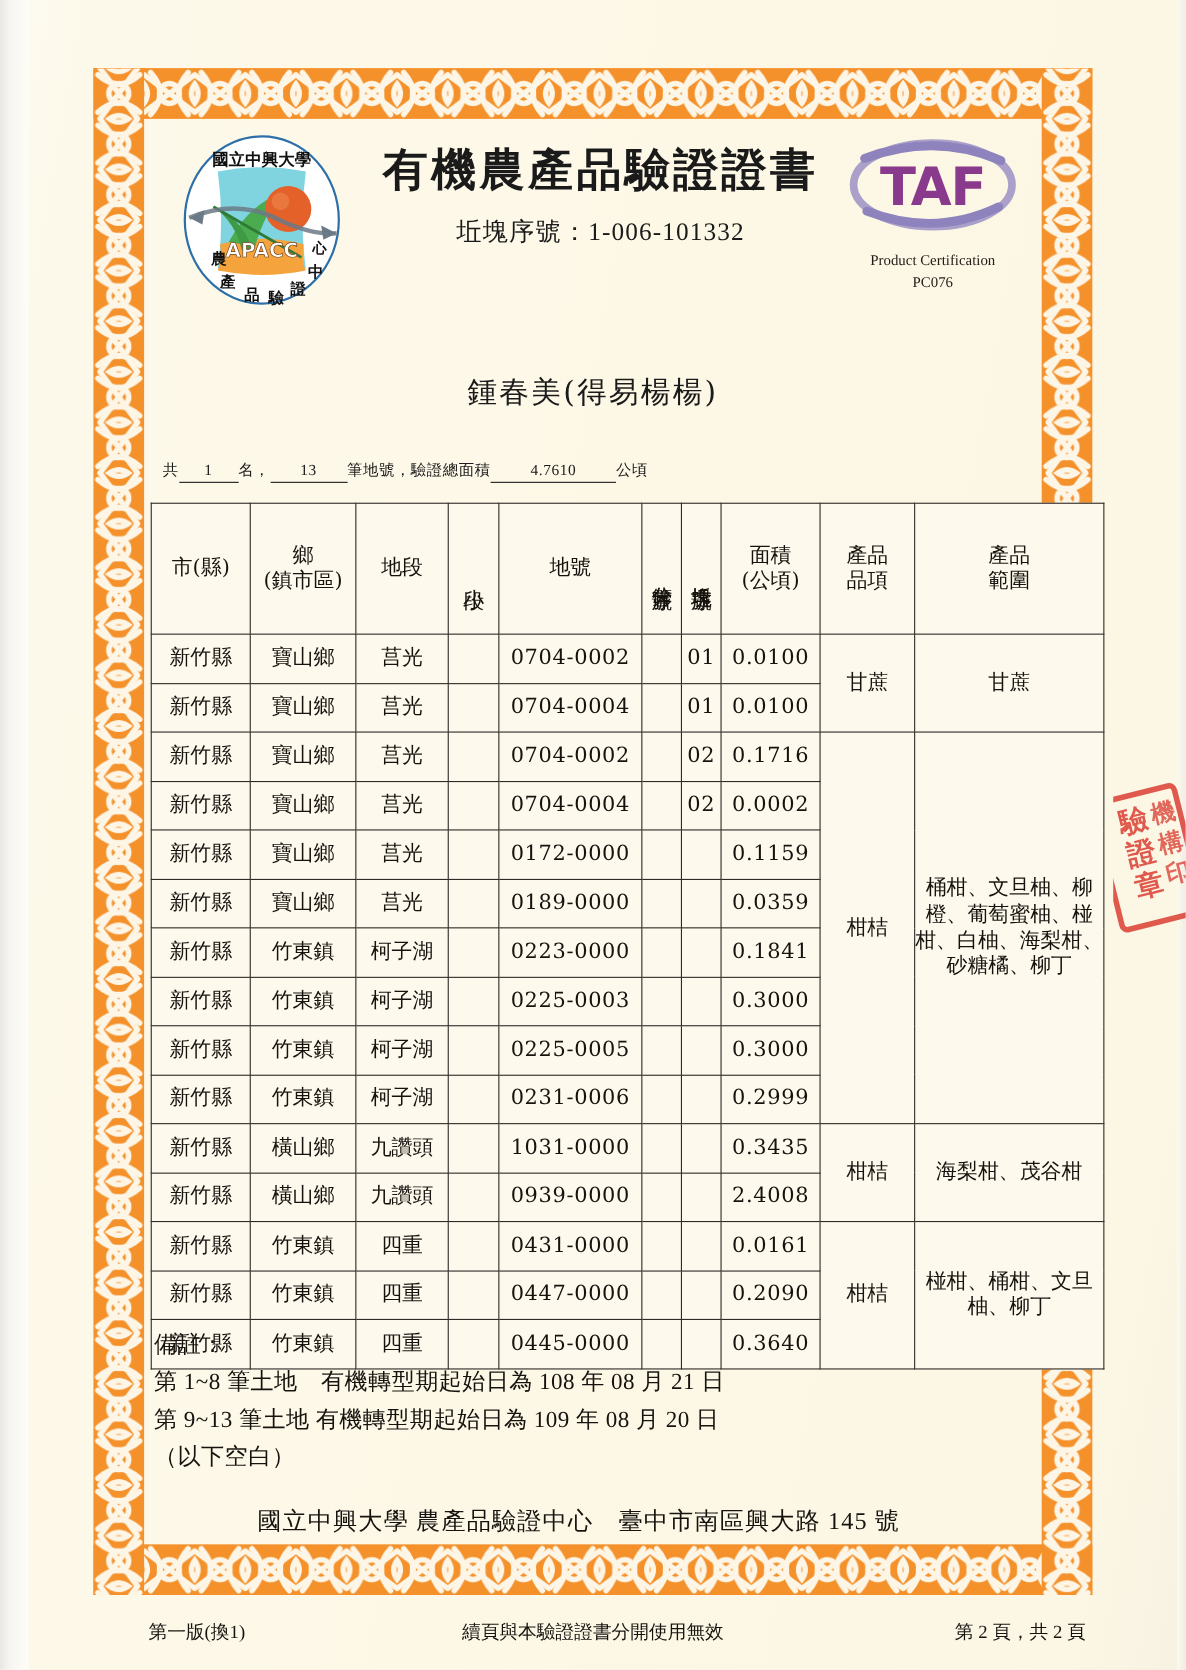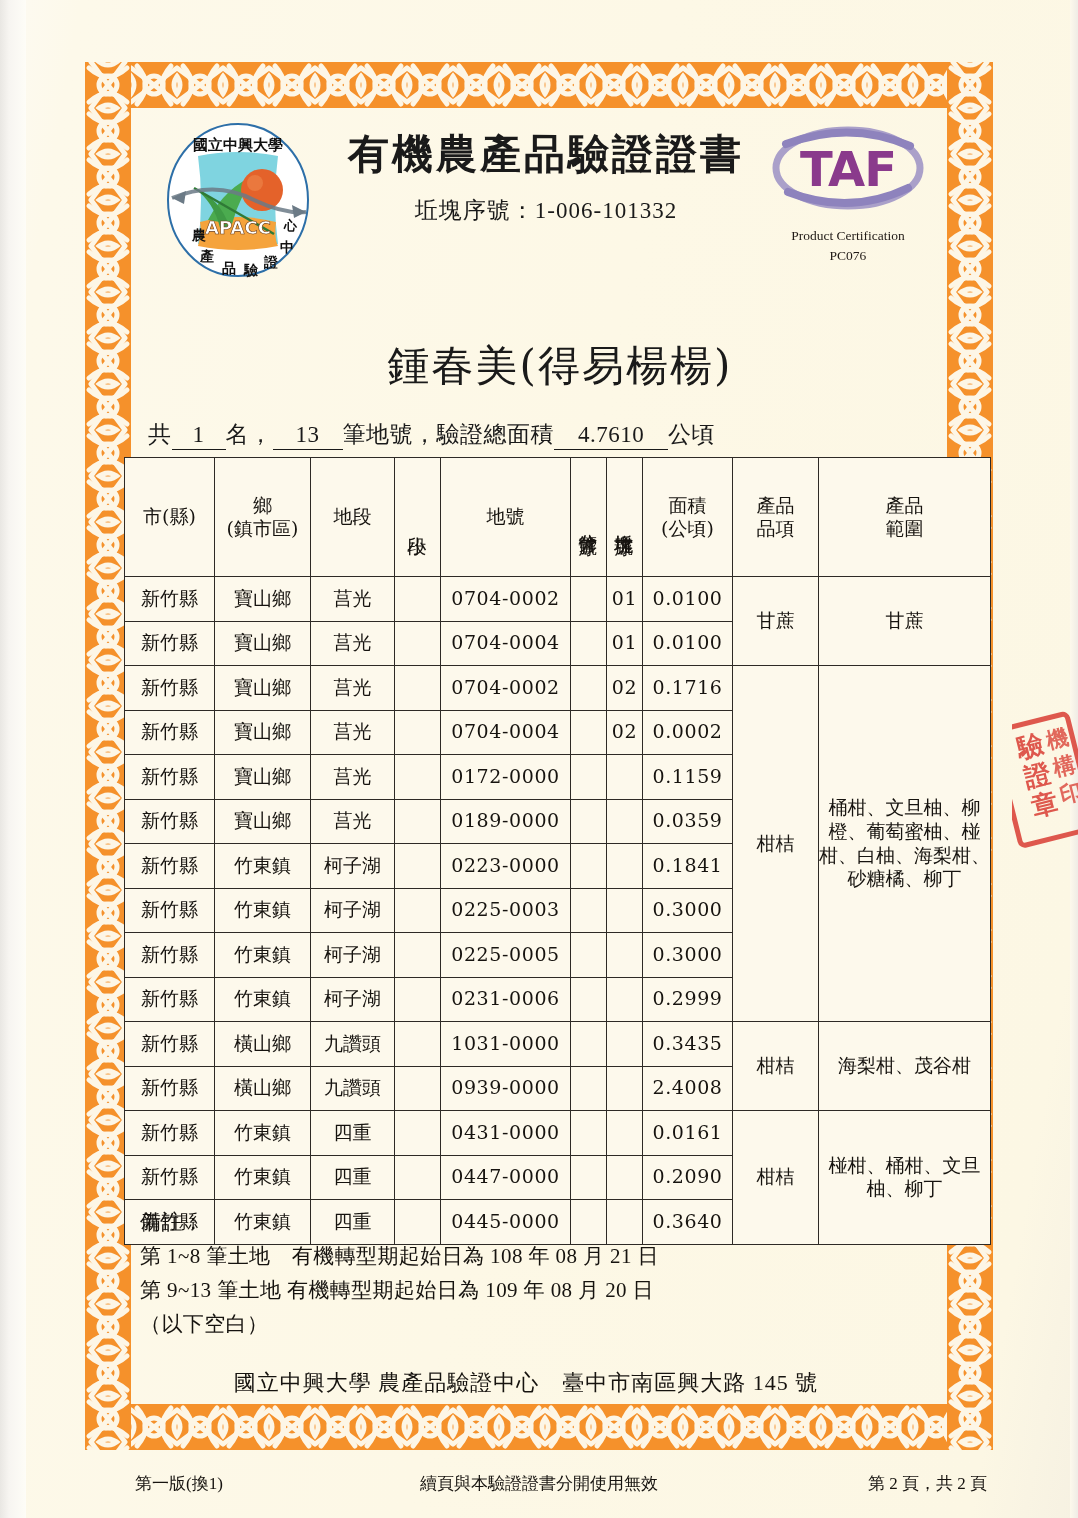--- a/index.html
+++ b/index.html
@@ -64,42 +64,41 @@
     position:absolute;right:4px;top:14px;width:190px;text-align:center;
   }
   .taf-sub{
     margin-top:4px;font-size:13.5px;font-weight:normal;color:#201a16;
     line-height:1.45;font-family:"Liberation Serif",serif;
   }
 
   
   .holder-name{
     position:absolute;left:131px;top:338px;width:816px;
-    text-align:center;font-size:42px;letter-spacing:2px;color:#1a1a1a;
+    text-align:center;font-size:27px;letter-spacing:2px;color:#1a1a1a;
     font-family:"DejaVu Serif","Liberation Serif",serif;
-    padding-left:21px;
   }
 
   
   .summary{
     position:absolute;left:148px;top:419px;
-    font-size:23px;color:#1a1a1a;white-space:nowrap;
+    font-size:14px;color:#1a1a1a;white-space:nowrap;
     letter-spacing:0.5px;
   }
   .summary .fill{
     display:inline-block;text-align:center;
     border-bottom:1.6px solid #1a1a1a;
     padding:0 4px 1px 4px;
   }
   .w-name{min-width:46px;}
   .w-count{min-width:62px;}
   .w-area{min-width:106px;}
 
   
-  .tbl-wrap{position:absolute;left:124px;top:457px;width:866px;}
+  .tbl-wrap{position:absolute;left:137px;top:457px;width:866px;}
   table.land{
     border-collapse:collapse;
     width:866px;
     table-layout:fixed;
     background:#fdf9ec;
   }
   table.land th,table.land td{
     border:1.4px solid #2e2a26;
     color:#16130f;
     text-align:center;

